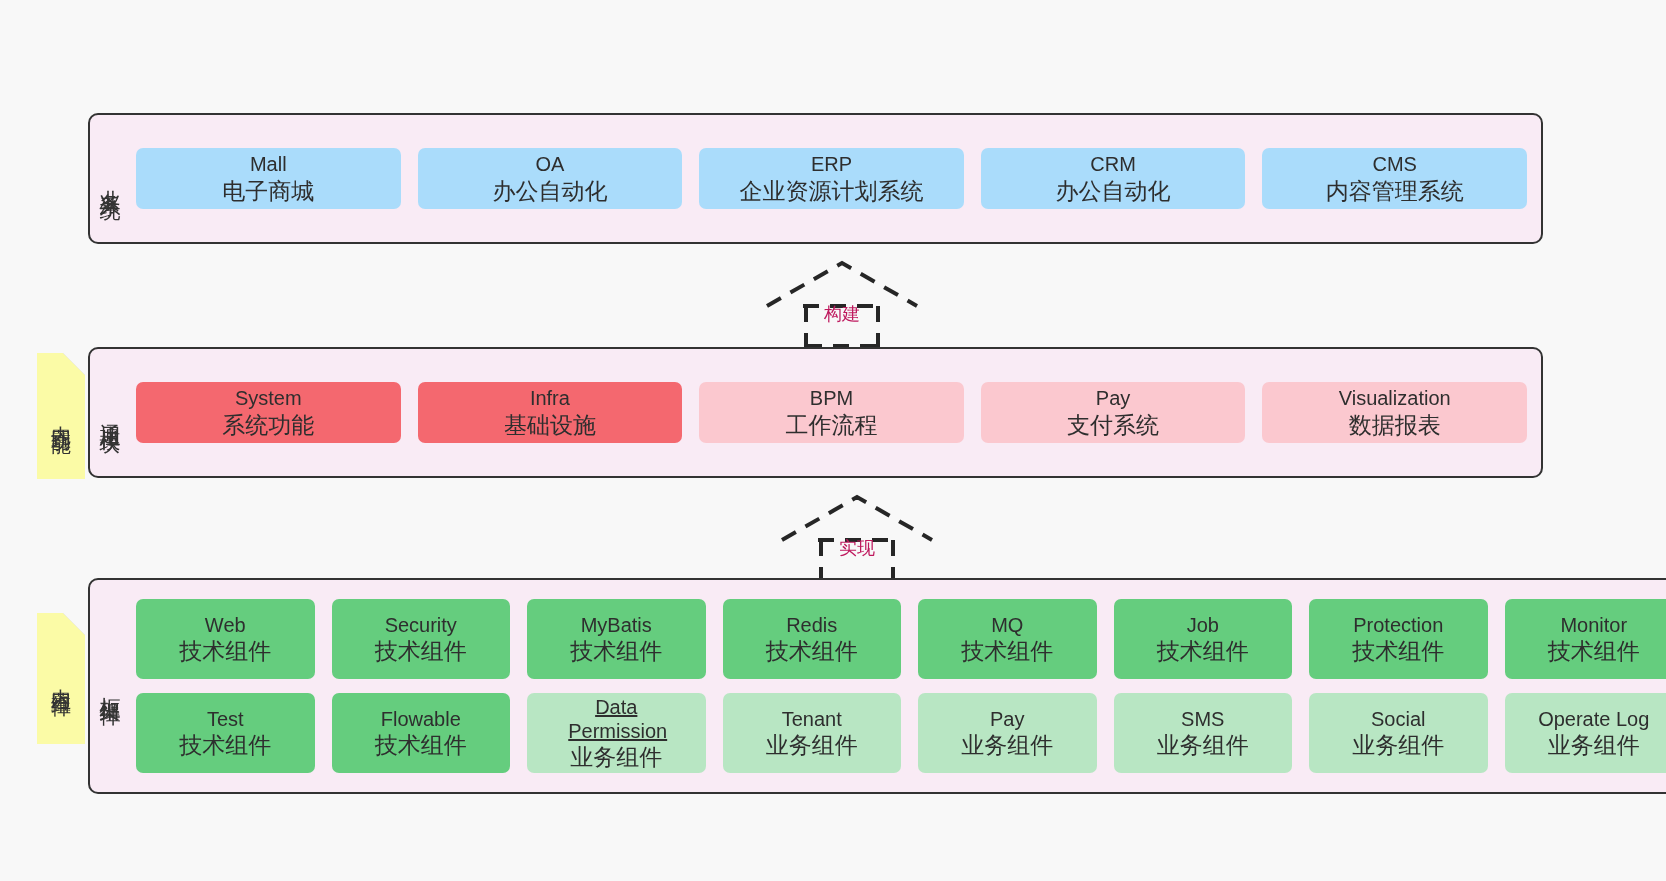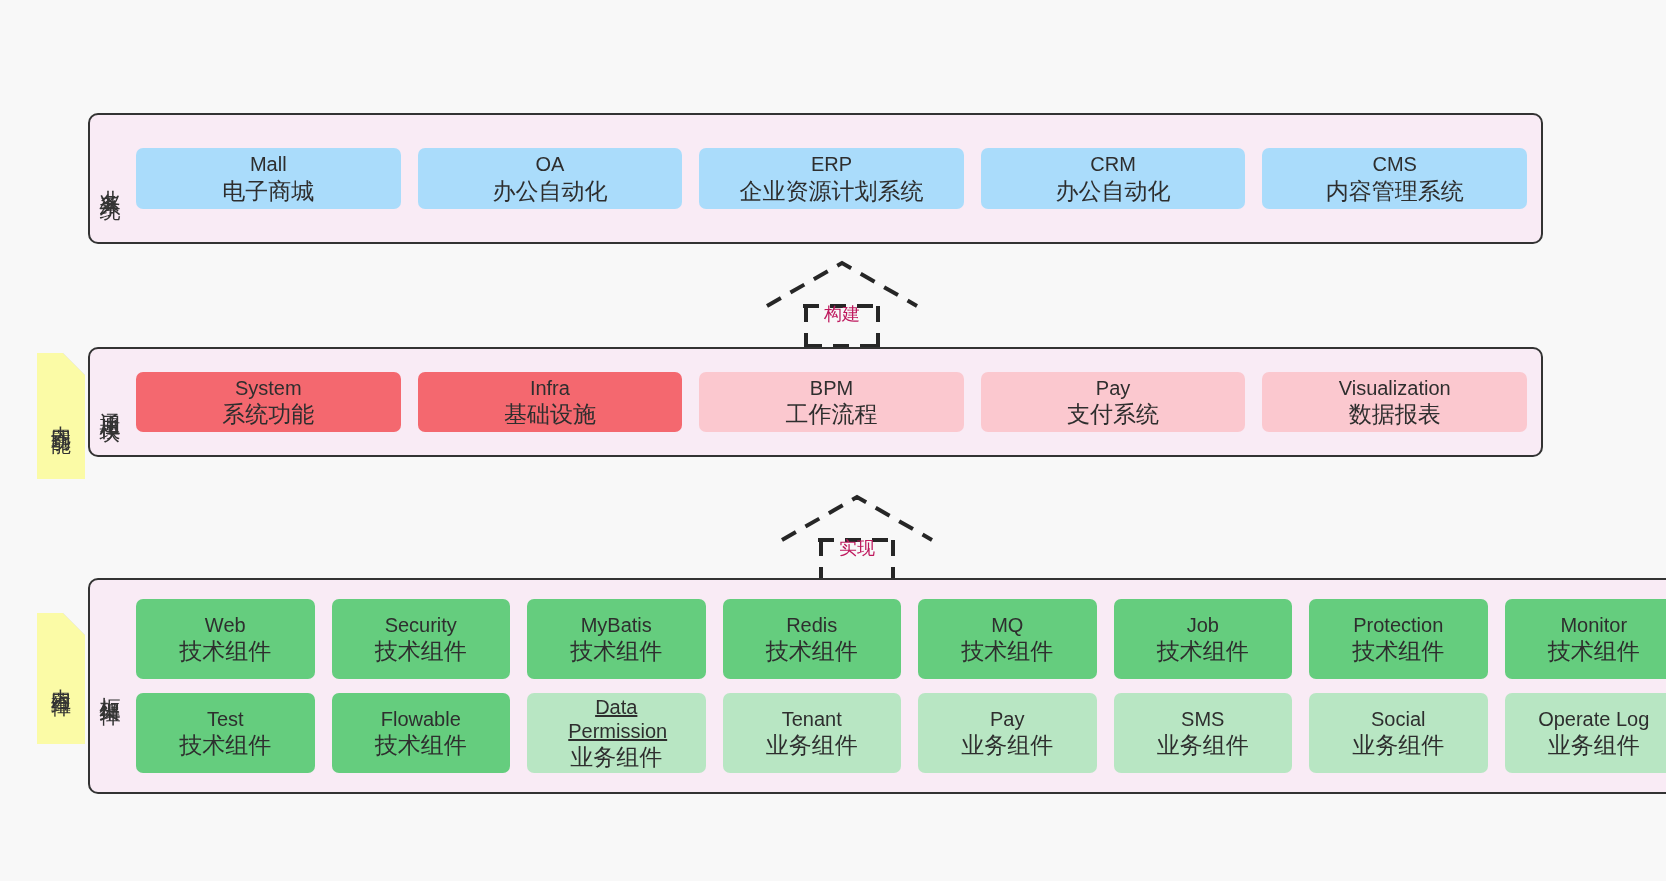--- a/index.html
+++ b/index.html
@@ -162,21 +162,21 @@
     </svg>
     <div class="arrow-label">构建</div>
   </div>
 
   <div class="note" style="left:37px; top:353px; width:48px; height:126px;">
     <span class="fold"></span>
     <span class="fold-mask"></span>
     <span>内置功能</span>
   </div>
 
-  <div class="layer" style="left:88px; top:347px; width:1455px; height:110px;">
+  <div class="layer" style="left:88px; top:347px; width:1455px; height:131px;">
     <div class="layer-title">通用模块</div>
     <div class="layer-body">
       <div class="row">
         <div class="card c-red">
           <span class="t1">System</span>
           <span class="t2">系统功能</span>
         </div>
         <div class="card c-red">
           <span class="t1">Infra</span>
           <span class="t2">基础设施</span>

